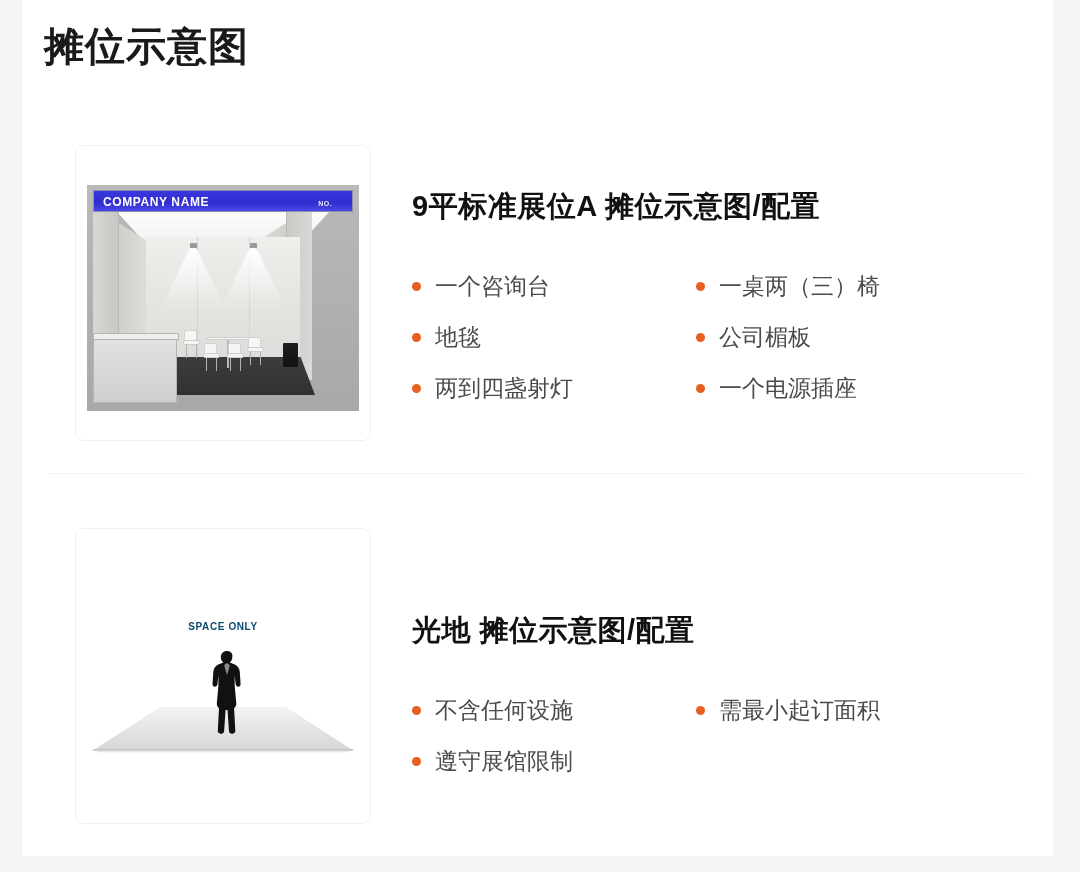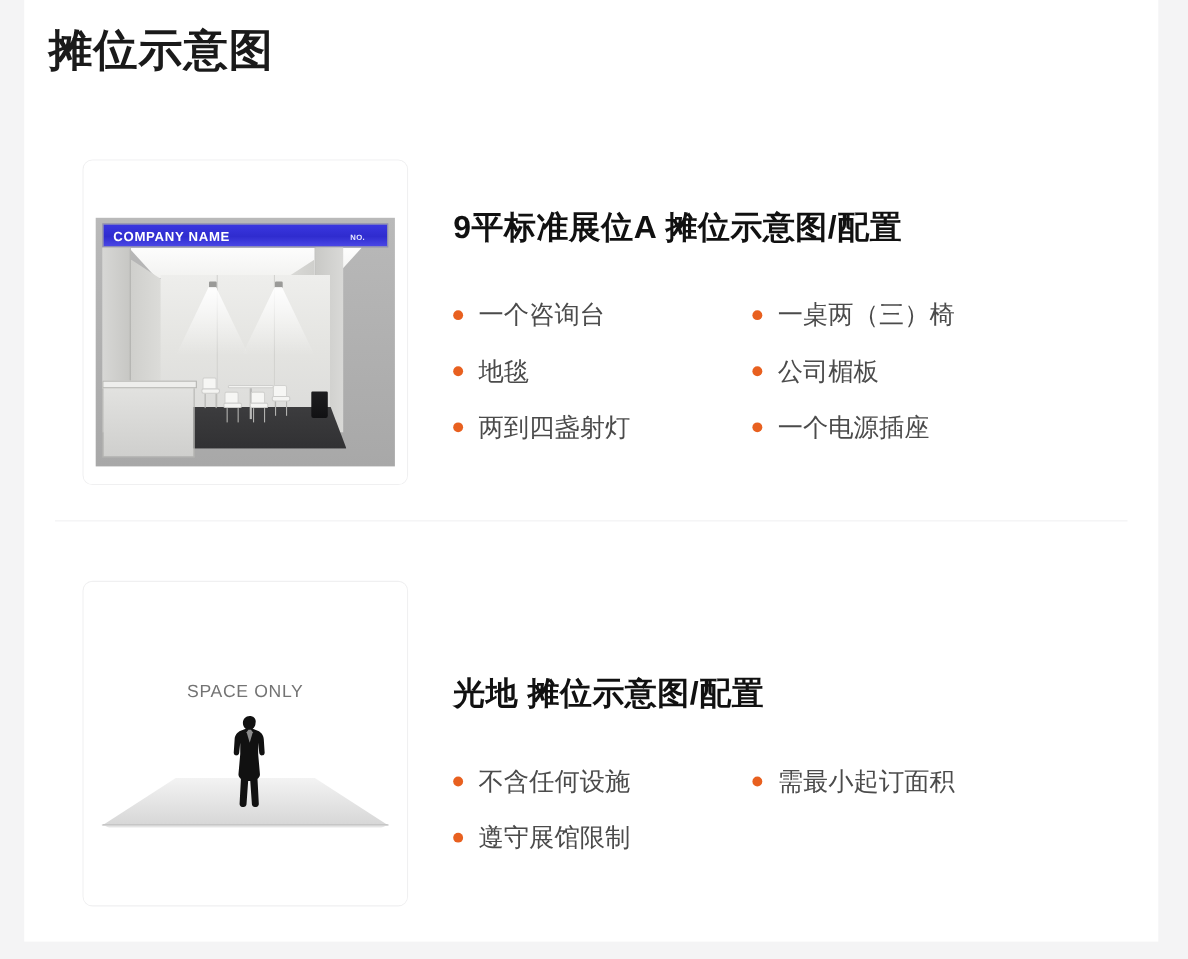--- a/index.html
+++ b/index.html
@@ -79,21 +79,21 @@
     color: #111111;
     letter-spacing: 0.5px;
     white-space: nowrap;
   }
 
   .spec-grid {
     margin-top: 34px;
     display: grid;
     grid-template-columns: 268px 268px;
     grid-auto-rows: 51px;
-    column-gap: 4px;
+    column-gap: 16px;
     text-align: right;
   }
   .spec-item {
     display: flex;
     align-items: center;
   }
   .bullet {
     width: 9px;
     height: 9px;
     border-radius: 50%;
@@ -111,21 +111,21 @@
   
   .booth {
     position: relative;
     width: 100%;
     height: 100%;
     background: #ffffff;
   }
   .booth-inner {
     position: absolute;
     left: 11px;
-    top: 52px;
+    top: 39px;
     width: 231px;
     height: 226px;
   }
   .booth-outer-frame {
     position: absolute;
     left: 0; top: 0;
     width: 272px; height: 226px;
     background: linear-gradient(180deg,#b9b9b9 0%,#a8a8a8 100%);
   }
   .fascia {
@@ -308,23 +308,23 @@
     position: relative;
     width: 100%;
     height: 100%;
     background: #ffffff;
   }
   .so-label {
     position: absolute;
     left: 0; right: 0;
     top: 92px;
     text-align: center;
-    font-size: 16px;
-    font-weight: normal;
-    color: #737373;
+    font-size: 10px;
+    font-weight: bold;
+    color: #0c4a6e;
     letter-spacing: 0.6px;
   }
   .so-floor {
     position: absolute;
     left: 16px;
     top: 178px;
     width: 262px;
     height: 44px;
     background: linear-gradient(180deg,#f3f3f3 0%,#d6d6d6 100%);
     clip-path: polygon(26% 0%, 74% 0%, 100% 100%, 0% 100%);

